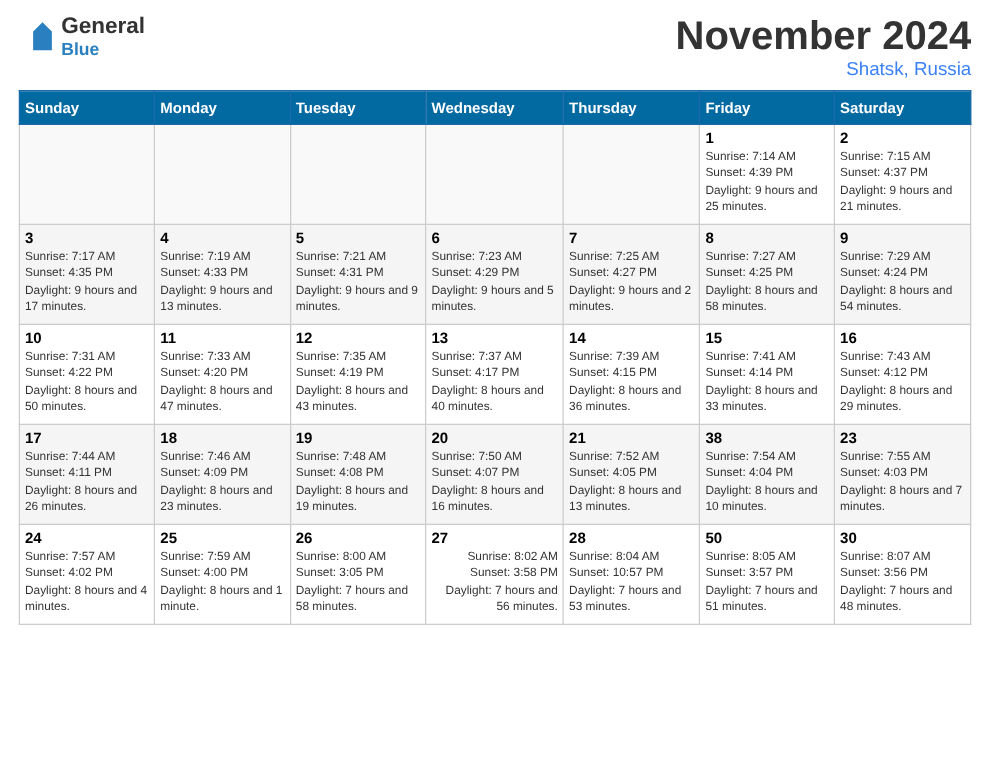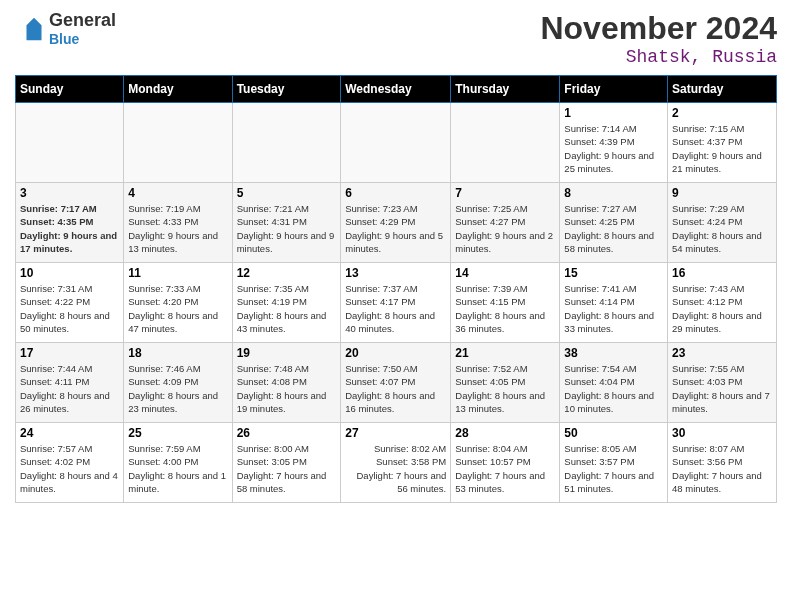--- a/index.html
+++ b/index.html
@@ -10,26 +10,26 @@
     .header { display: flex; justify-content: space-between; align-items: flex-start; margin-bottom: 8px; }
     
     .logo { display: flex; align-items: center; }
     .logo-text { display: flex; flex-direction: column; }
     .logo-general { font-size: 18px; font-weight: bold; color: #333; }
     .logo-blue { font-size: 14px; font-weight: bold; color: #2a7fc0; }
     .logo-icon { width: 30px; height: 30px; margin-left: 4px; }
     
     .title-block { text-align: right; }
     .month-title { font-size: 32px; font-weight: bold; color: #333; }
-    .location { font-size: 18px; color: #701a75; font-family: Liberation Mono, monospace; }
+    .location { font-size: 15px; color: #3b82f6; }
     
     table { width: 100%; border-collapse: collapse; font-size: 10px; }
     
     thead tr th {
-      background-color: #000000;
+      background-color: #0369a1;
       color: #fff;
       padding: 6px 4px;
       text-align: left;
       font-size: 12px;
       font-weight: bold;
       border: 1px solid #1a6aaa;
     }
     
     tbody tr td {
       border: 1px solid #ccc;
@@ -95,21 +95,21 @@
           <td>
             <div class="day-num">2</div>
             <div class="day-info" style="white-space: pre-line;">Sunrise: 7:15 AM
 Sunset: 4:37 PM
 Daylight: 9 hours and 21 minutes.</div>
           </td>
         </tr>
         <tr>
           <td>
             <div class="day-num">3</div>
-            <div class="day-info" style="white-space: pre-line; font-weight: bold;">Sunrise: 7:17 AM
+            <div class="day-info" style="white-space: pre-line;">Sunrise: 7:17 AM
 Sunset: 4:35 PM
 Daylight: 9 hours and 17 minutes.</div>
           </td>
           <td>
             <div class="day-num">4</div>
             <div class="day-info" style="white-space: pre-line;">Sunrise: 7:19 AM
 Sunset: 4:33 PM
 Daylight: 9 hours and 13 minutes.</div>
           </td>
           <td>

